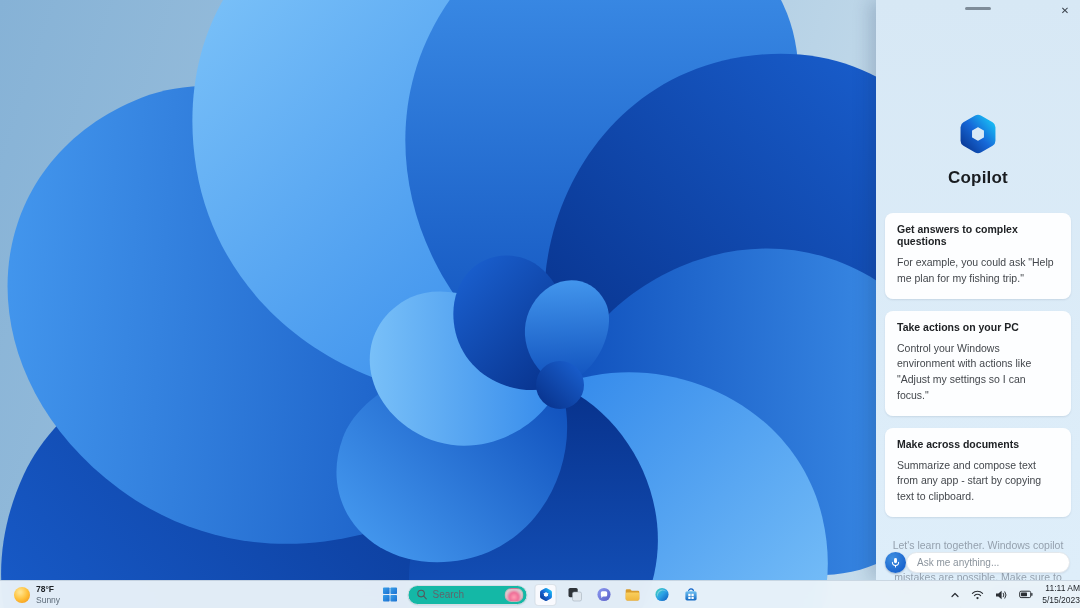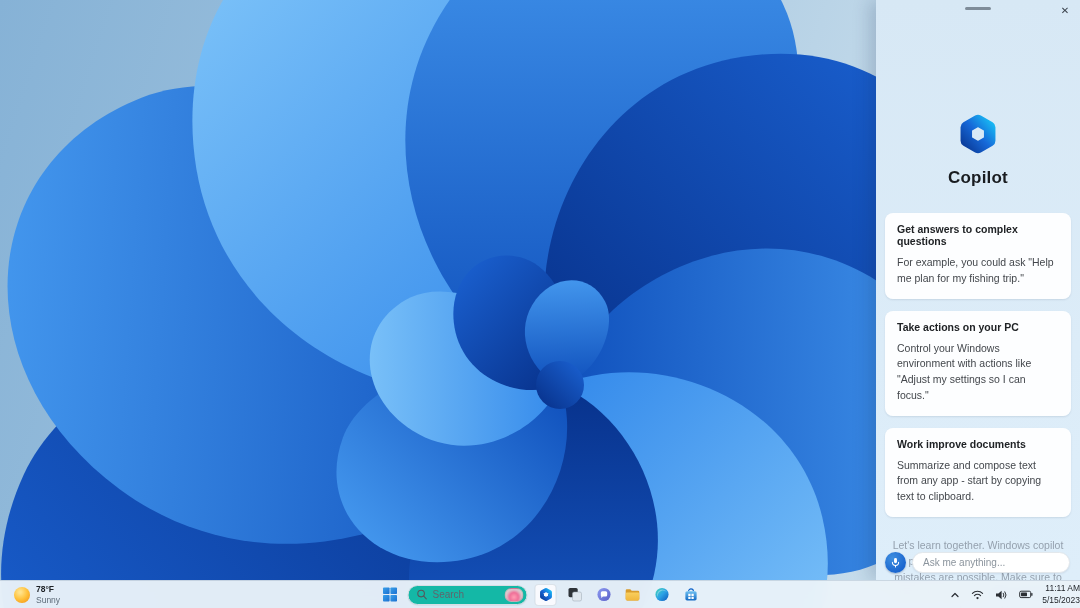--- a/index.html
+++ b/index.html
@@ -26,21 +26,21 @@
     color:#191c20; letter-spacing:.2px; }
   .cards { margin:25px 9px 0; display:flex; flex-direction:column; gap:12px; }
   .card { background:rgba(255,255,255,.93); border-radius:8px; padding:10px 12px 12px;
     box-shadow:0 1px 2px rgba(10,30,60,.10); }
   .card h3 { font-size:10.5px; font-weight:700; color:#202326; margin-bottom:8px; }
   .card p  { font-size:10.5px; line-height:1.5; color:#43474c; }
   .disclaimer { margin:20px 13px 0; text-align:center; font-size:10.5px;
     line-height:1.55; color:#95a1ae; }
   .disclaimer a { color:#2071c7; text-decoration:none; cursor:pointer; }
   .input-row { position:absolute; left:9px; right:10px; bottom:7px;
-    display:flex; align-items:flex-start; gap:6px; }
+    display:flex; align-items:flex-start; }
   .mic-btn { width:21px; height:21px; border-radius:50%; flex:0 0 auto;
     background:radial-gradient(circle at 35% 30%,#3f8fe0,#1b66cf 70%);
     display:flex; align-items:center; justify-content:center; cursor:pointer;
     box-shadow:0 1px 2px rgba(10,40,90,.3); }
   .ask-input { flex:1; height:21px; border-radius:11px; border:1px solid #e3e8ec;
     background:#ffffff; padding:0 10px; font-size:10px; color:#333;
     font-family:"Liberation Sans",sans-serif; outline:none;
     box-shadow:0 1px 2px rgba(10,30,60,.08); }
   .ask-input::placeholder { color:#8b949d; }
 
@@ -159,21 +159,21 @@
     <div class="cards">
       <div class="card">
         <h3>Get answers to complex questions</h3>
         <p>For example, you could ask "Help me plan for my fishing trip."</p>
       </div>
       <div class="card">
         <h3>Take actions on your PC</h3>
         <p>Control your Windows environment with actions like "Adjust my settings so I can focus."</p>
       </div>
       <div class="card">
-        <h3>Work improve documents</h3>
+        <h3>Make across documents</h3>
         <p>Summarize and compose text from any app - start by copying text to clipboard.</p>
       </div>
     </div>
 
     <p class="disclaimer"><span>Let's learn together. Windows copilot is powered by AI, so surprises and mistakes are possible. Make sure to check the facts, and </span><a>share feedback</a><span> so we can learn and improve!</span></p>
 
     <div class="input-row">
       <div class="mic-btn">
         <svg width="11" height="11" viewBox="0 0 12 12">
           <rect x="4.4" y="1.2" width="3.2" height="5.6" rx="1.6" fill="#ffffff"></rect>

